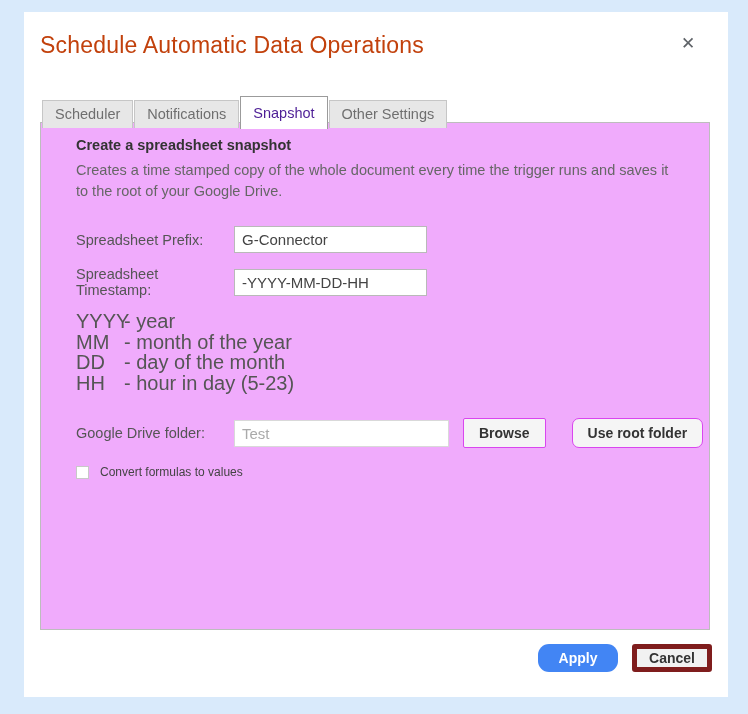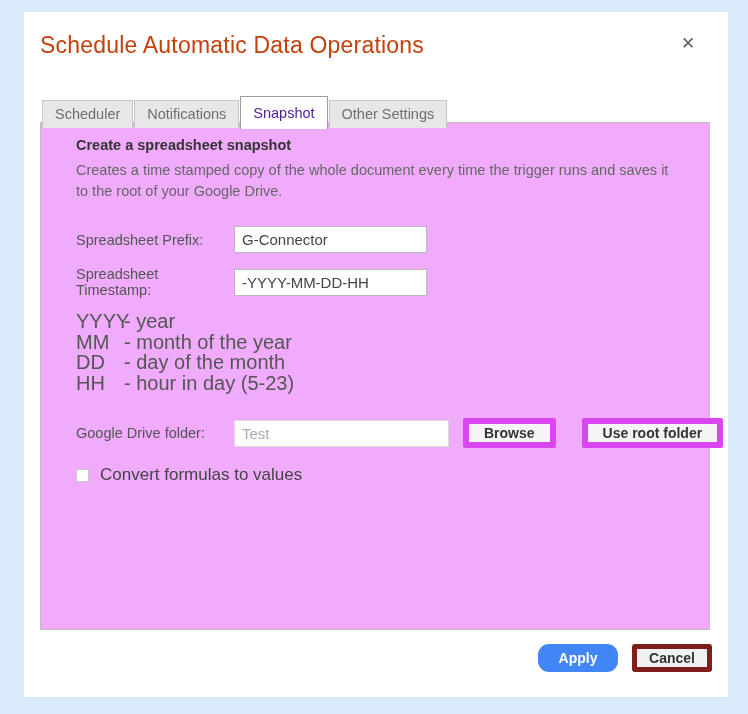--- a/index.html
+++ b/index.html
@@ -124,47 +124,47 @@
     display: flex;
   }
   .legend-code {
     display: inline-block;
     width: 48px;
     flex: 0 0 48px;
   }
   .gray-btn {
     height: 30px;
     background: #f5f5f5;
-    border: 6px solid #d946ef;
+    border: 1px solid #d946ef;
     border-radius: 2px;
     font-size: 14px;
     font-weight: bold;
     color: #333333;
     padding: 0 15px;
     cursor: pointer;
     font-family: "Liberation Sans", sans-serif;
     white-space: nowrap;
   }
   .btn-browse { margin-left: 14px; }
-  .btn-root { margin-left: 26px; }
+  .btn-root { margin-left: 26px; border-radius: 7px; }
   .checkbox-row {
     display: flex;
     align-items: center;
     margin-top: 17px;
   }
   .checkbox {
     width: 13px; height: 13px;
     border: 1px solid #c8c8c8;
     background: #ffffff;
     flex: 0 0 13px;
     cursor: pointer;
   }
   .checkbox-label {
     margin-left: 11px;
-    font-size: 17px;
+    font-size: 12px;
     color: #444444;
   }
   .footer-buttons {
     position: absolute;
     right: 16px; bottom: 25px;
     display: flex;
   }
   .btn-apply {
     width: 80px; height: 28px;
     background: #4285f4;

